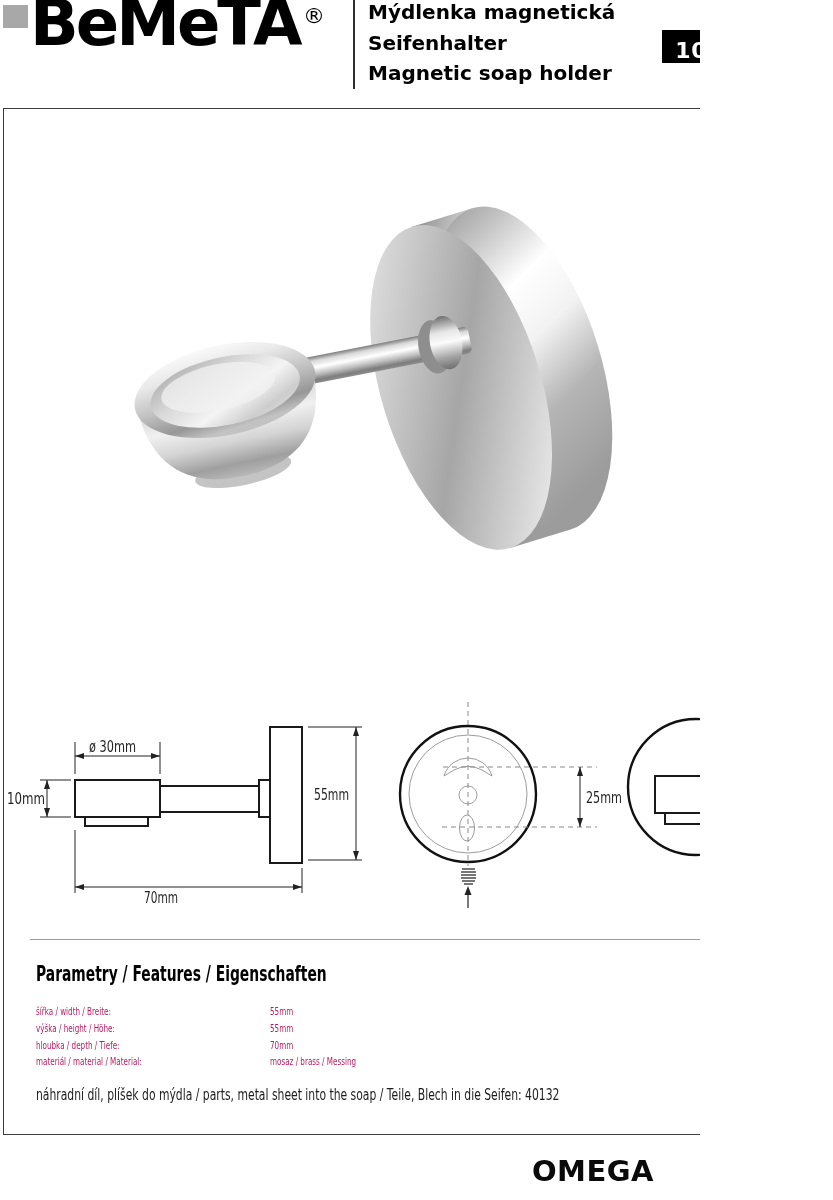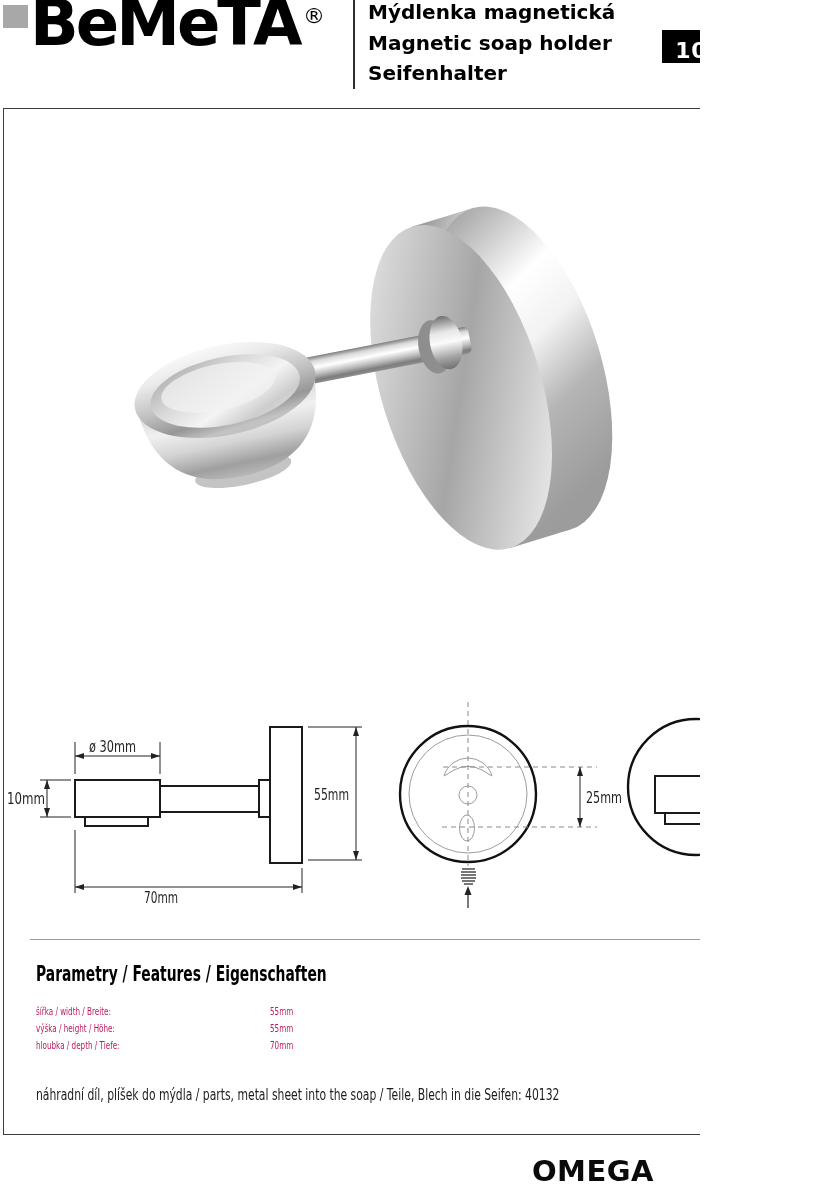--- a/index.html
+++ b/index.html
@@ -53,22 +53,22 @@
 
 <div class="page">
 
   <div>
     <span class="logo-square"></span>
     <span class="logo-text">BeMeTA</span>
     <span class="logo-reg">®</span>
     <div class="header-divider"></div>
     <div class="titles">
       <div>Mýdlenka magnetická</div>
+      <div>Seifenhalter</div>
       <div>Magnetic soap holder</div>
-      <div>Seifenhalter</div>
     </div>
     <div class="badge">
       <span>104108202</span>
     </div>
   </div>
 
   <div class="main-box"></div>
 
   <svg class="photo-svg" width="590" height="400" viewBox="0 0 590 400">
     <defs>
@@ -214,17 +214,21 @@
     <span class="val">55mm</span>
   </div>
   <div class="prow" style="top:1020px">
     <span class="lbl">výška / height / Höhe:</span>
     <span class="val">55mm</span>
   </div>
   <div class="prow" style="top:1037px">
     <span class="lbl">hloubka / depth / Tiefe:</span>
     <span class="val">70mm</span>
   </div>
+  <div class="prow" style="top:1053px">
+    <span class="lbl">materiál / material / Material:</span>
+    <span class="val">mosaz / brass / Messing</span>
+  </div>
   <div class="pnote">náhradní díl, plíšek do mýdla / parts, metal sheet into the soap / Teile, Blech in die Seifen: 40132</div>
 
   <div class="omega">OMEGA</div>
 
 </div>
 
 </body></html>

